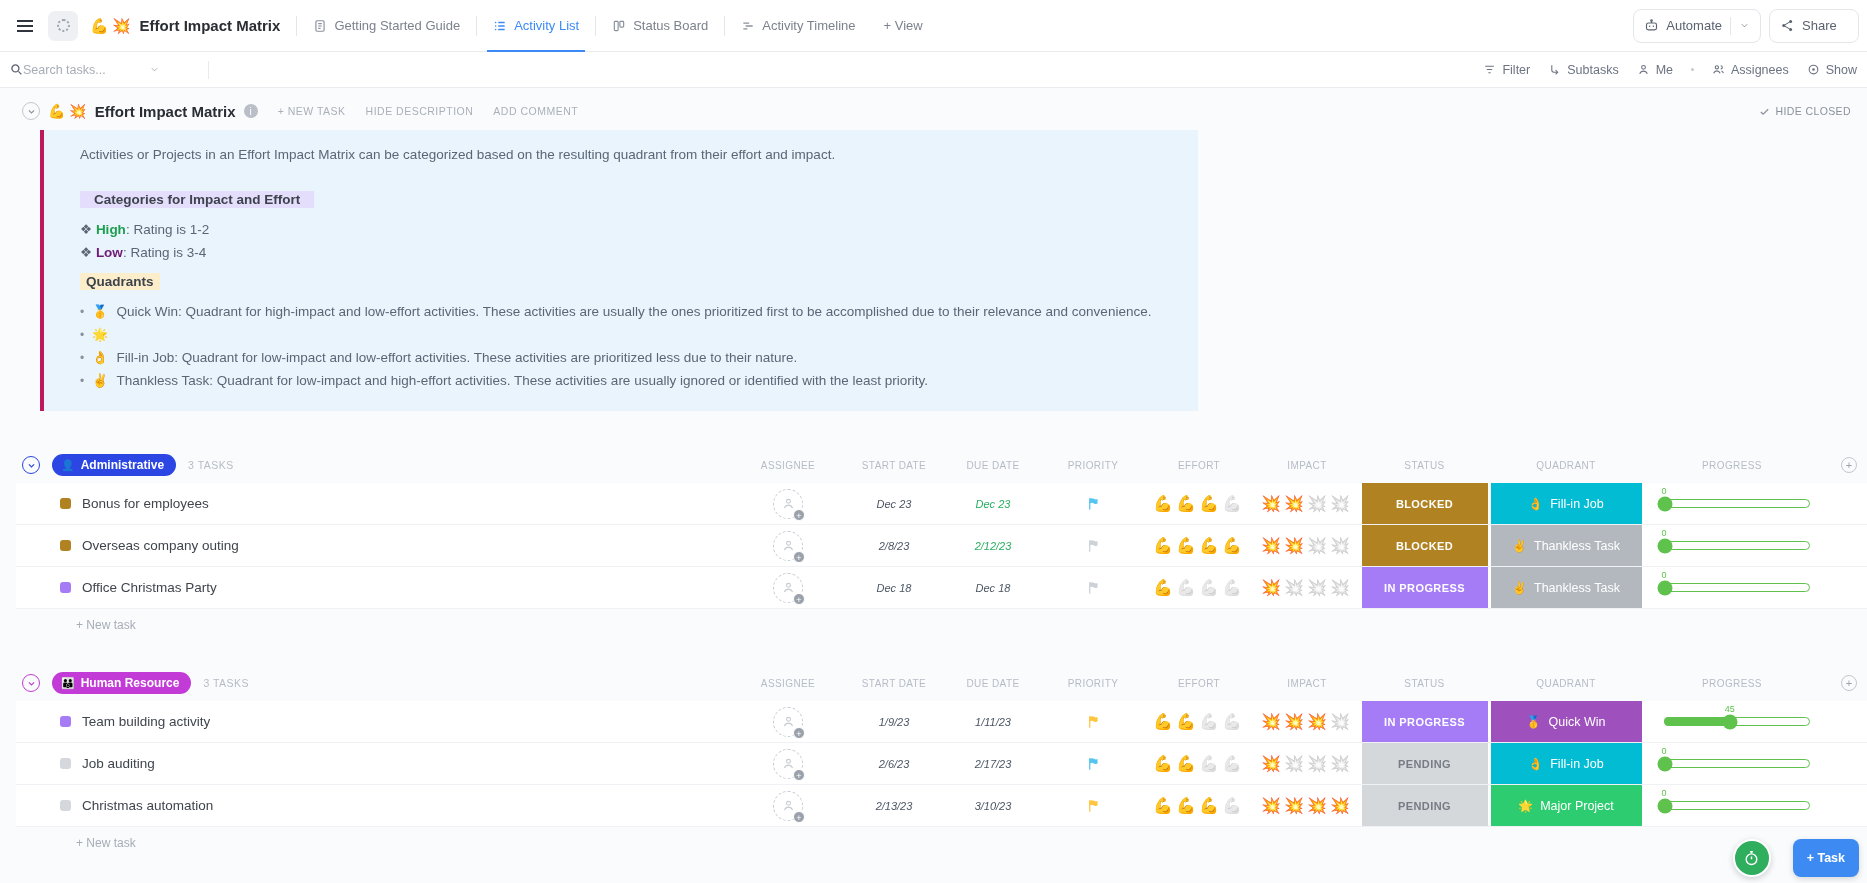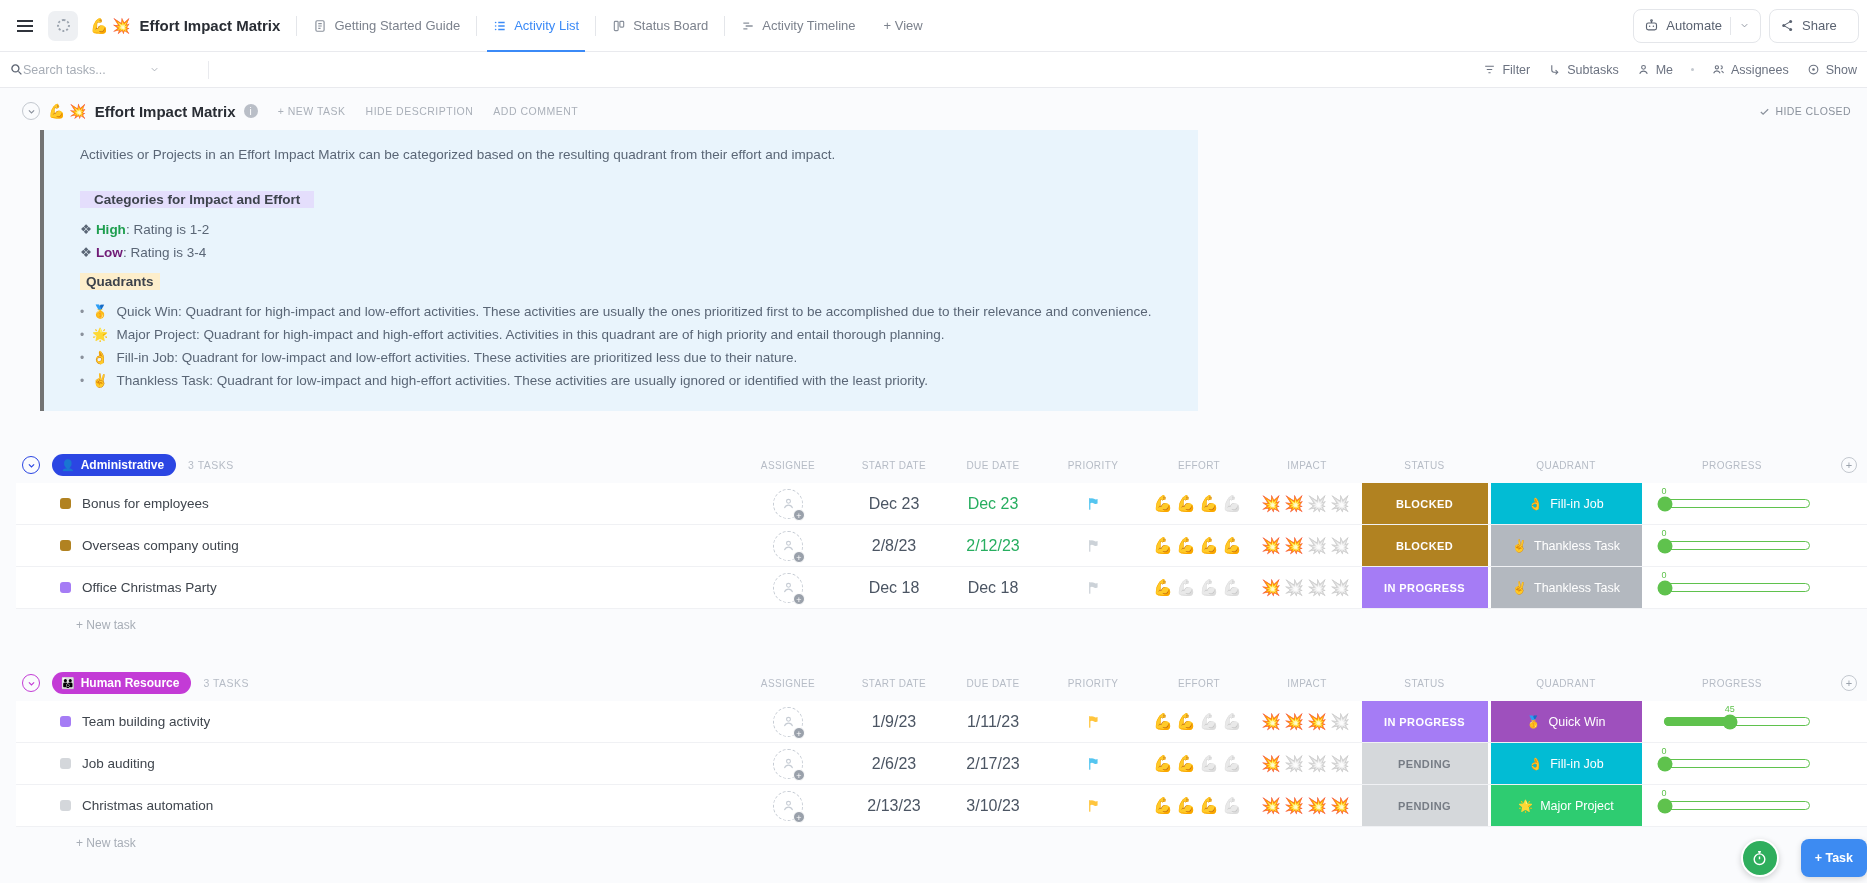--- a/index.html
+++ b/index.html
@@ -61,21 +61,21 @@
   .chev-circle svg { width:9px; height:9px; }
   .ph-emoji { font-size:14px; }
   .ph-title { font-size:15px; font-weight:bold; color:#292d34; }
   .info-icon { width:14px; height:14px; border-radius:50%; background:#b9bec7; color:#fff; font-size:10px;
                display:flex; align-items:center; justify-content:center; font-style:normal; cursor:pointer; }
   .ph-action { font-size:10.5px; letter-spacing:.5px; color:#aab0b9; margin-left:12px; cursor:pointer; white-space:nowrap; }
   .hide-closed { margin-left:auto; font-size:10.5px; letter-spacing:.4px; color:#8a919c; cursor:pointer;
                  display:flex; align-items:center; gap:5px; white-space:nowrap; }
 
   
-  .description { margin-left:24px; width:1158px; background:#e9f4fc; border-left:4px solid #737373;
+  .description { margin-left:24px; width:1158px; background:#e9f4fc; border-left:4px solid #be185d;
                  padding:17px 20px 15px 36px; font-size:13.5px; color:#5a6676; }
   .desc-intro { margin-bottom:23px; }
   .desc-head { display:inline-block; font-weight:bold; color:#3d434c; margin:6px 0; }
   .hl-purple { background:#e4defc; padding:1px 14px; }
   .hl-orange { background:#fdeecb; padding:1px 6px; }
   .desc-line { margin:7px 0; }
   .desc-line b { font-weight:bold; }
   .desc-bullets { list-style:none; }
   .desc-bullets li { margin:8px 0; display:flex; align-items:baseline; gap:8px; }
   .desc-bullets .bdot { color:#8a919c; font-size:12px; }
@@ -101,41 +101,41 @@
   .name-cell { display:flex; align-items:center; padding-left:44px; gap:11px; min-width:0; }
   .tsquare { width:11px; height:11px; border-radius:3px; flex:0 0 auto; cursor:pointer; }
   .tname { font-size:13.5px; color:#3f454d; white-space:nowrap; overflow:hidden; cursor:pointer; }
   .cell-center { display:flex; align-items:center; justify-content:center; height:100%; }
   .avatar { width:30px; height:30px; border:1.4px dashed #c6ccd4; border-radius:50%; position:relative;
             display:flex; align-items:center; justify-content:center; cursor:pointer; }
   .avatar svg { width:13px; height:13px; }
   .avatar .plus-badge { position:absolute; right:-3px; bottom:-3px; width:12px; height:12px; border-radius:50%;
                         background:#9aa1ab; color:#fff; font-size:9px; line-height:12px; text-align:center;
                         border:1.5px solid #fff; }
-  .date { font-size:16px; color:#4b5563; }
+  .date { font-size:11px; color:#4b5563;font-style:italic; }
   .date.green { color:#27ae60; }
   .flag svg { width:15px; height:15px; }
   .emoji-rating { font-size:16px; letter-spacing:3px; white-space:nowrap; }
   .emoji-rating .dim { filter:grayscale(1) opacity(.42); }
   .status-cell, .quad-cell { height:100%; margin:0 1.5px; display:flex; align-items:center; justify-content:center;
                              cursor:pointer; }
   .status-cell { font-size:11px; font-weight:bold; letter-spacing:.4px; }
   .quad-cell { color:#fff; font-size:12.5px; gap:7px; }
   .quad-cell .qemoji { font-size:12px; }
   .pwrap { position:relative; margin-left:10px; width:146px; }
   .pbar { position:relative; width:146px; height:9px; border:1.5px solid #5fc24d; border-radius:6px; background:#fff; }
   .pfill { position:absolute; left:-1px; top:-1px; bottom:-1px; background:#5fc24d; border-radius:6px; }
   .pknob { position:absolute; top:50%; width:15px; height:15px; border-radius:50%; background:#5fc24d;
            transform:translate(-50%,-50%); cursor:pointer; }
   .plabel { position:absolute; top:-13px; font-size:9px; color:#5fc24d; transform:translateX(-50%); }
   .new-task { height:32px; display:flex; align-items:center; padding-left:60px; font-size:12px;
               color:#a7adb6; cursor:pointer; }
 
   
-  .floating { position:absolute; right:0; bottom:6px; display:flex; align-items:center; gap:22px; }
+  .floating { position:absolute; right:8px; bottom:6px; display:flex; align-items:center; gap:22px; }
   .timer-btn { width:38px; height:38px; border-radius:50%; background:#2fae5d; border:2px solid #fff;
                box-shadow:0 2px 6px rgba(0,0,0,.18); display:flex; align-items:center; justify-content:center;
                cursor:pointer; }
   .timer-btn svg { width:17px; height:17px; }
   .task-btn { height:38px; border-radius:8px; background:#3d8bf2; color:#fff; font-size:12.5px; font-weight:bold;
               padding:0 14px; display:flex; align-items:center; box-shadow:0 2px 6px rgba(0,0,0,.15);
               cursor:pointer; white-space:nowrap; }
 </style>
 </head>
 <body>
@@ -308,21 +308,20 @@
     <div><span class="desc-head hl-orange">Quadrants</span></div>
     <ul class="desc-bullets" id="desc-bullets">
         <li>
           <span class="bdot">•</span>
           <span class="bemoji">🥇</span>
           <span>Quick Win: Quadrant for high-impact and low-effort activities. These activities are usually the ones prioritized first to be accomplished due to their relevance and convenience.</span>
         </li>
         <li>
           <span class="bdot">•</span>
           <span class="bemoji">🌟</span>
-          <span>Major Project: Quadrant for high-impact and high-effort activities. Activities in this quadrant are of high priority and entail thorough planning.</span>
         </li>
         <li>
           <span class="bdot">•</span>
           <span class="bemoji">👌</span>
           <span>Fill-in Job: Quadrant for low-impact and low-effort activities. These activities are prioritized less due to their nature.</span>
         </li>
         <li>
           <span class="bdot">•</span>
           <span class="bemoji">✌</span>
           <span>Thankless Task: Quadrant for low-impact and high-effort activities. These activities are usually ignored or identified with the least priority.</span>

